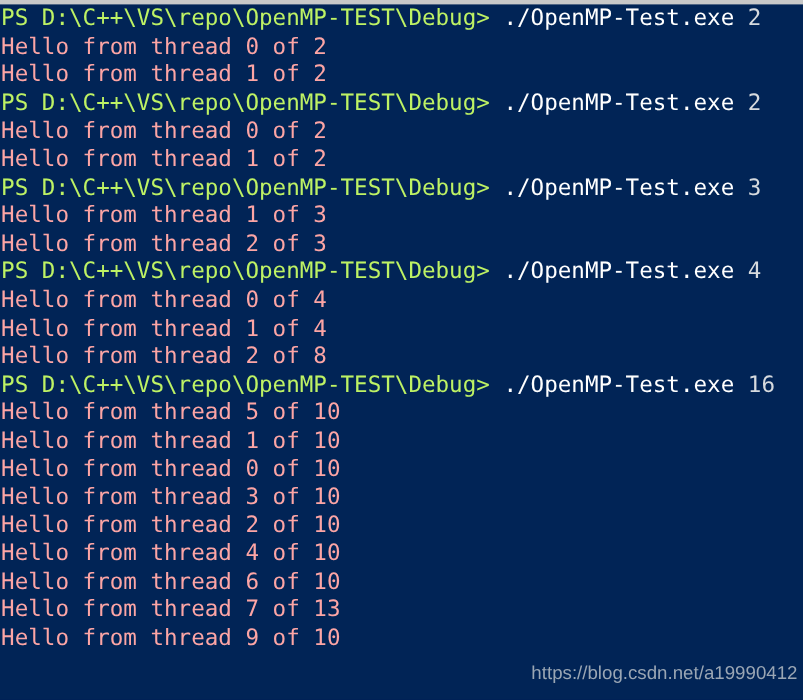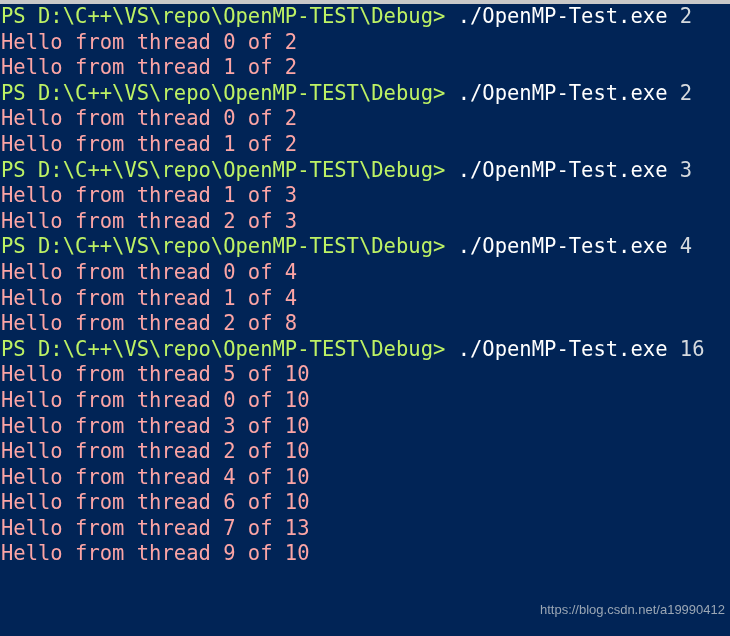--- a/index.html
+++ b/index.html
@@ -42,21 +42,21 @@
   .seg { white-space: pre; }
   .seg-path { color: #bef264; }
   .seg-cmd  { color: #ffffff; }
   .seg-arg  { color: #d6dade; }
   .seg-out  { color: #fca5a5; }
   #watermark {
     position: absolute;
     right: 5px;
     top: 602px;
     font-family: "Liberation Sans", sans-serif;
-    font-size: 13px;
+    font-size: 17px;
     color: #9aa6b4;
     letter-spacing: 0px;
     white-space: pre;
     z-index: 4;
   }
 </style>
 </head>
 <body>
 
 <div id="console-window">
@@ -72,20 +72,21 @@
       <div class="console-line"><span class="seg seg-out">Hello from thread 1 of 2</span></div>
       <div class="console-line"><span class="seg seg-path">PS D:\C++\VS\repo\OpenMP-TEST\Debug&gt; </span><span class="seg seg-cmd">./OpenMP-Test.exe</span><span class="seg seg-arg"> 3</span></div>
       <div class="console-line"><span class="seg seg-out">Hello from thread 1 of 3</span></div>
       <div class="console-line"><span class="seg seg-out">Hello from thread 2 of 3</span></div>
       <div class="console-line"><span class="seg seg-path">PS D:\C++\VS\repo\OpenMP-TEST\Debug&gt; </span><span class="seg seg-cmd">./OpenMP-Test.exe</span><span class="seg seg-arg"> 4</span></div>
       <div class="console-line"><span class="seg seg-out">Hello from thread 0 of 4</span></div>
       <div class="console-line"><span class="seg seg-out">Hello from thread 1 of 4</span></div>
       <div class="console-line"><span class="seg seg-out">Hello from thread 2 of 8</span></div>
       <div class="console-line"><span class="seg seg-path">PS D:\C++\VS\repo\OpenMP-TEST\Debug&gt; </span><span class="seg seg-cmd">./OpenMP-Test.exe</span><span class="seg seg-arg"> 16</span></div>
       <div class="console-line"><span class="seg seg-out">Hello from thread 5 of 10</span></div>
+      <div class="console-line"><span class="seg seg-out">Hello from thread 1 of 10</span></div>
       <div class="console-line"><span class="seg seg-out">Hello from thread 0 of 10</span></div>
       <div class="console-line"><span class="seg seg-out">Hello from thread 3 of 10</span></div>
       <div class="console-line"><span class="seg seg-out">Hello from thread 2 of 10</span></div>
       <div class="console-line"><span class="seg seg-out">Hello from thread 4 of 10</span></div>
       <div class="console-line"><span class="seg seg-out">Hello from thread 6 of 10</span></div>
       <div class="console-line"><span class="seg seg-out">Hello from thread 7 of 13</span></div>
       <div class="console-line"><span class="seg seg-out">Hello from thread 9 of 10</span></div>
     </div>
 
   <div id="watermark">https://blog.csdn.net/a19990412</div>

